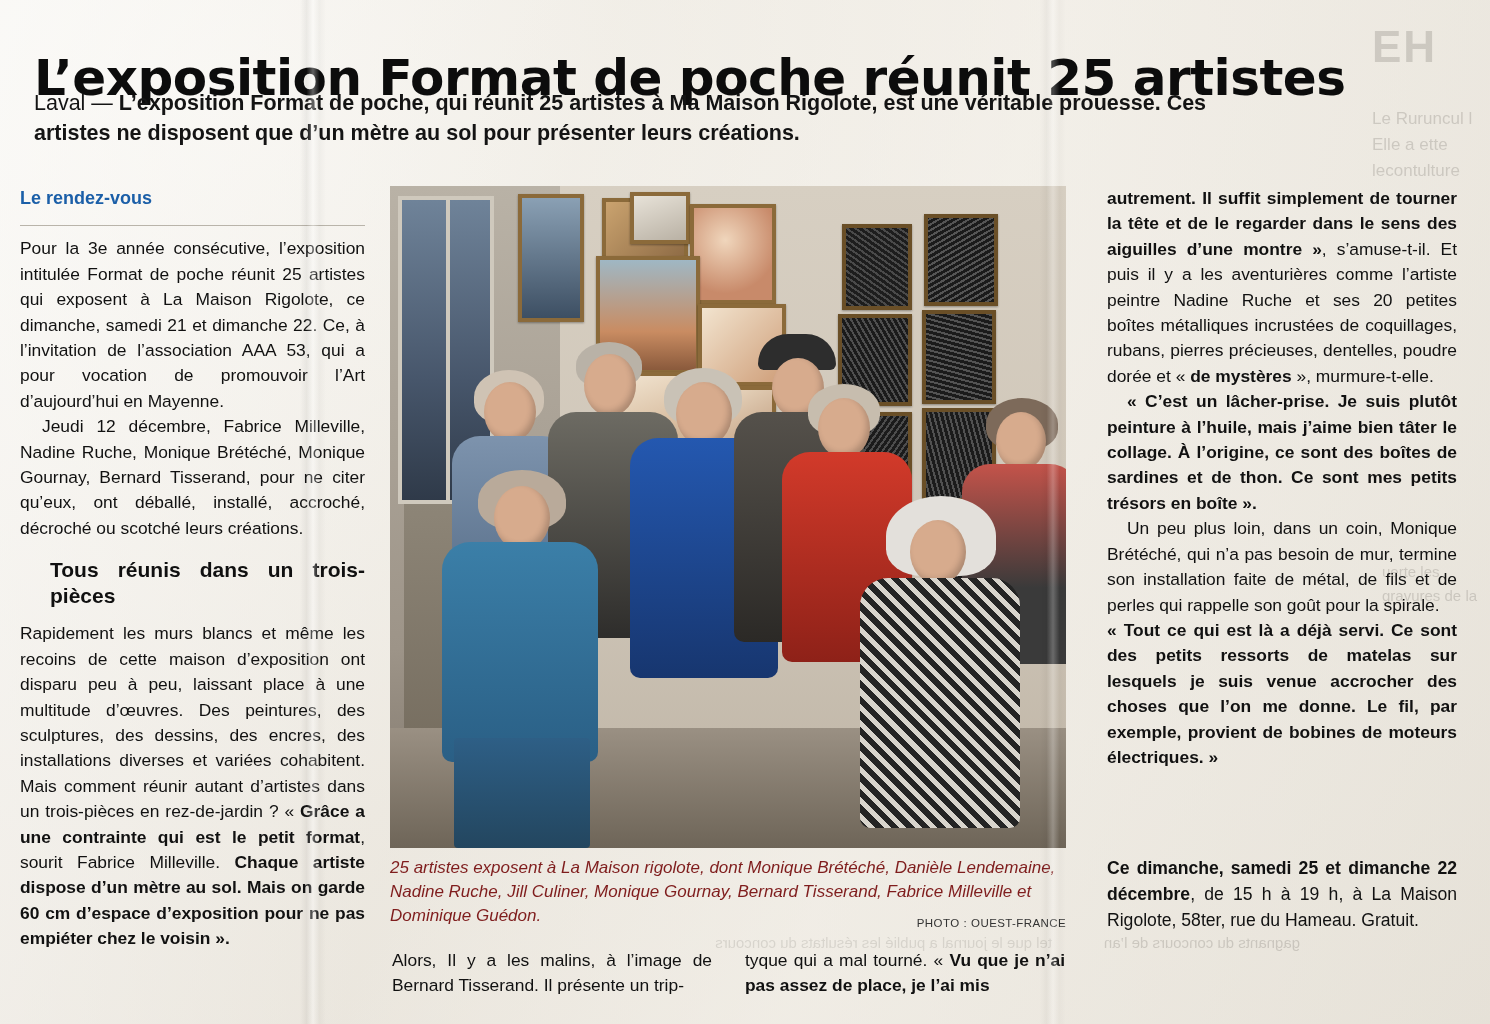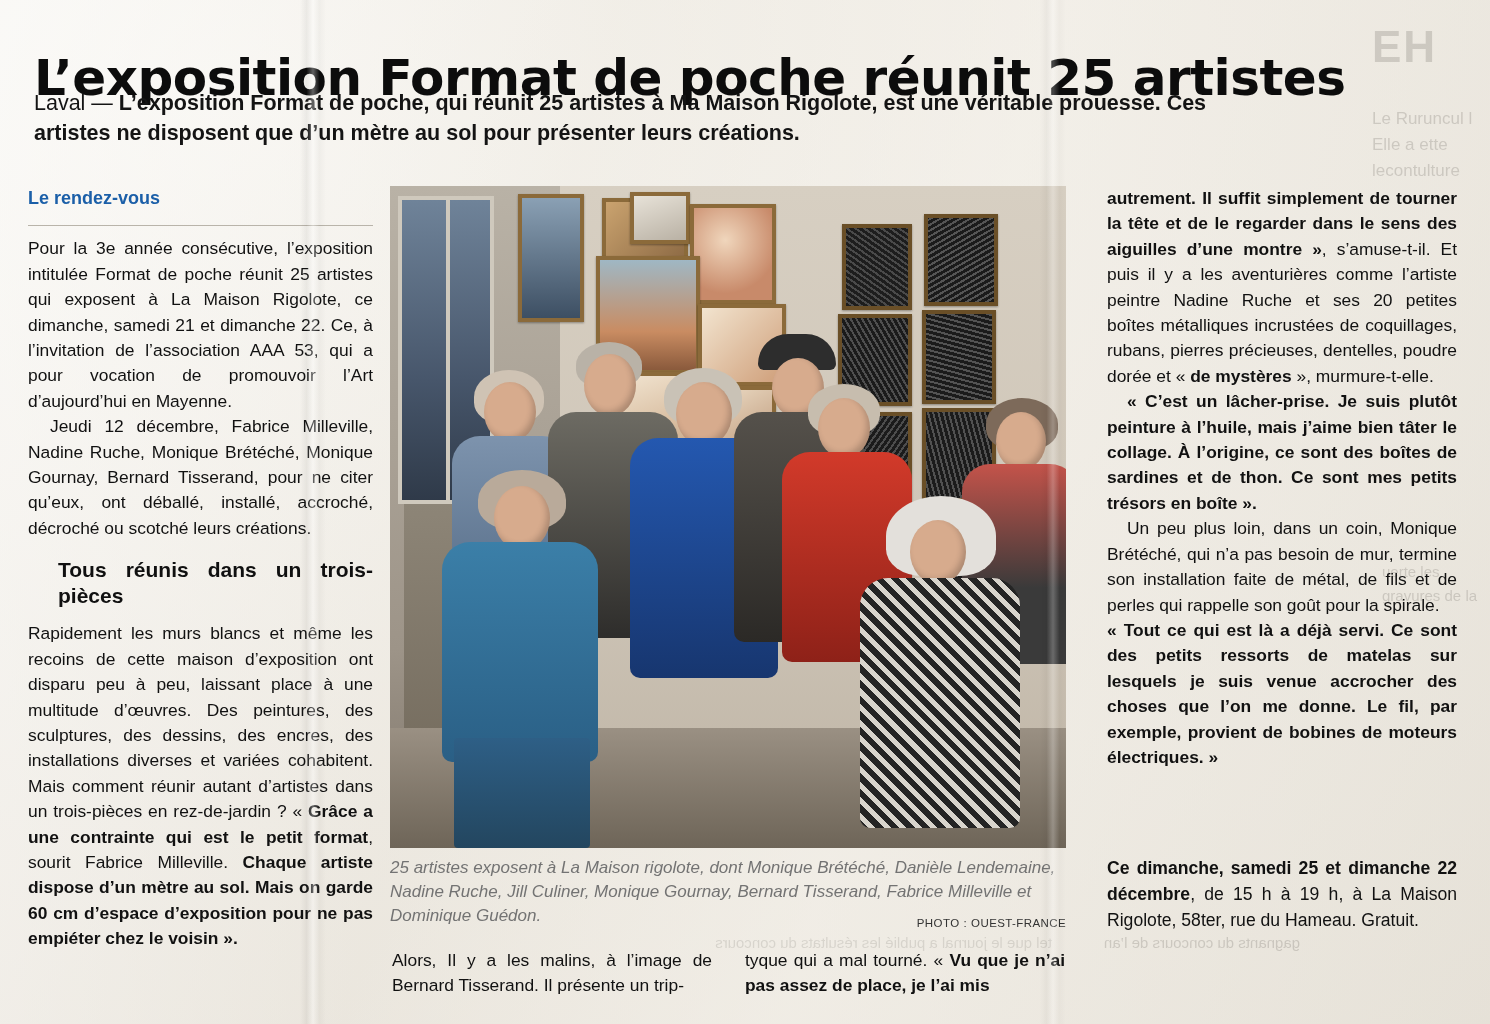--- a/index.html
+++ b/index.html
@@ -71,21 +71,21 @@
     position: absolute;
     font-size: 17.4px;
     line-height: 25.4px;
     text-align: justify;
     color: #111;
   }
   .col p { margin: 0 0 0 0; text-indent: 22px; }
   .col p.noind { text-indent: 0; }
 
   .col-left {
-    left: 28px;
+    left: 20px;
     top: 186px;
     width: 345px;
   }
   .kicker {
     font-size: 18px;
     font-weight: bold;
     color: #1b5fa8;
     margin-bottom: 14px;
     font-family: "Liberation Sans", sans-serif;
   }
@@ -149,21 +149,21 @@
     inset: 0;
   }
   .caption {
     position: absolute;
     left: 390px;
     top: 856px;
     width: 676px;
     font-size: 17px;
     line-height: 24px;
     font-style: italic;
-    color: #737373;
+    color: #7f1d1d;
   }
   .credit {
     position: absolute;
     left: 390px;
     top: 917px;
     width: 676px;
     text-align: right;
     font-size: 11.5px;
     letter-spacing: .4px;
     color: #333;

